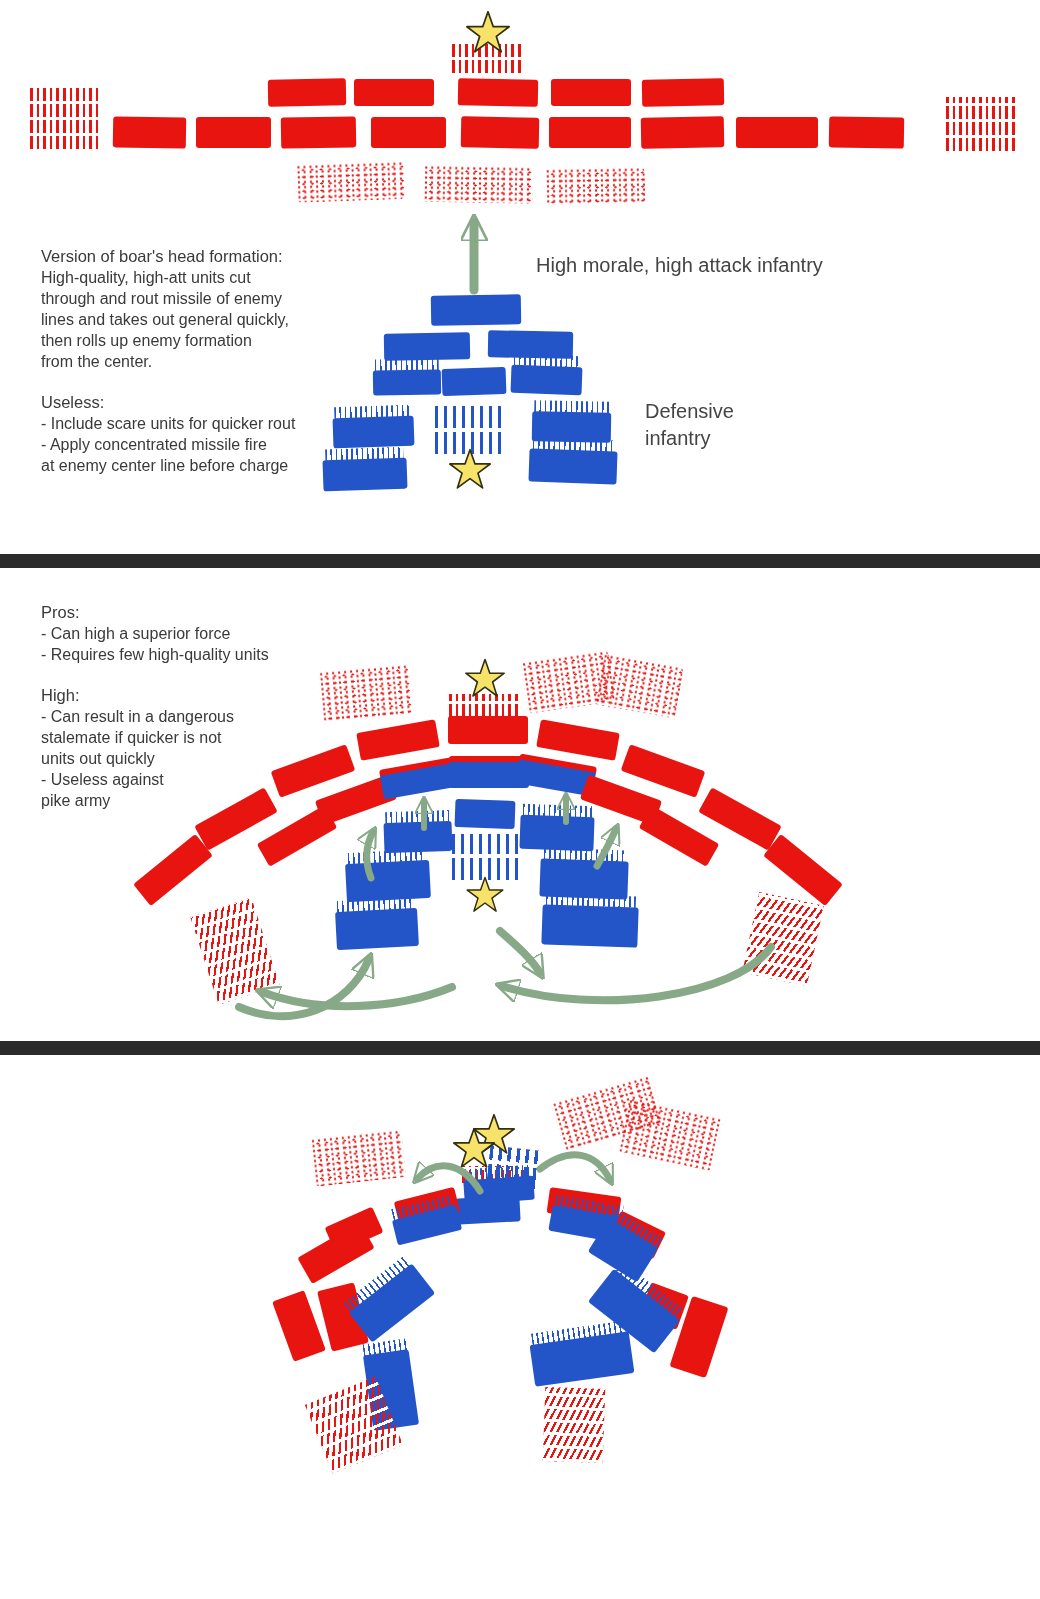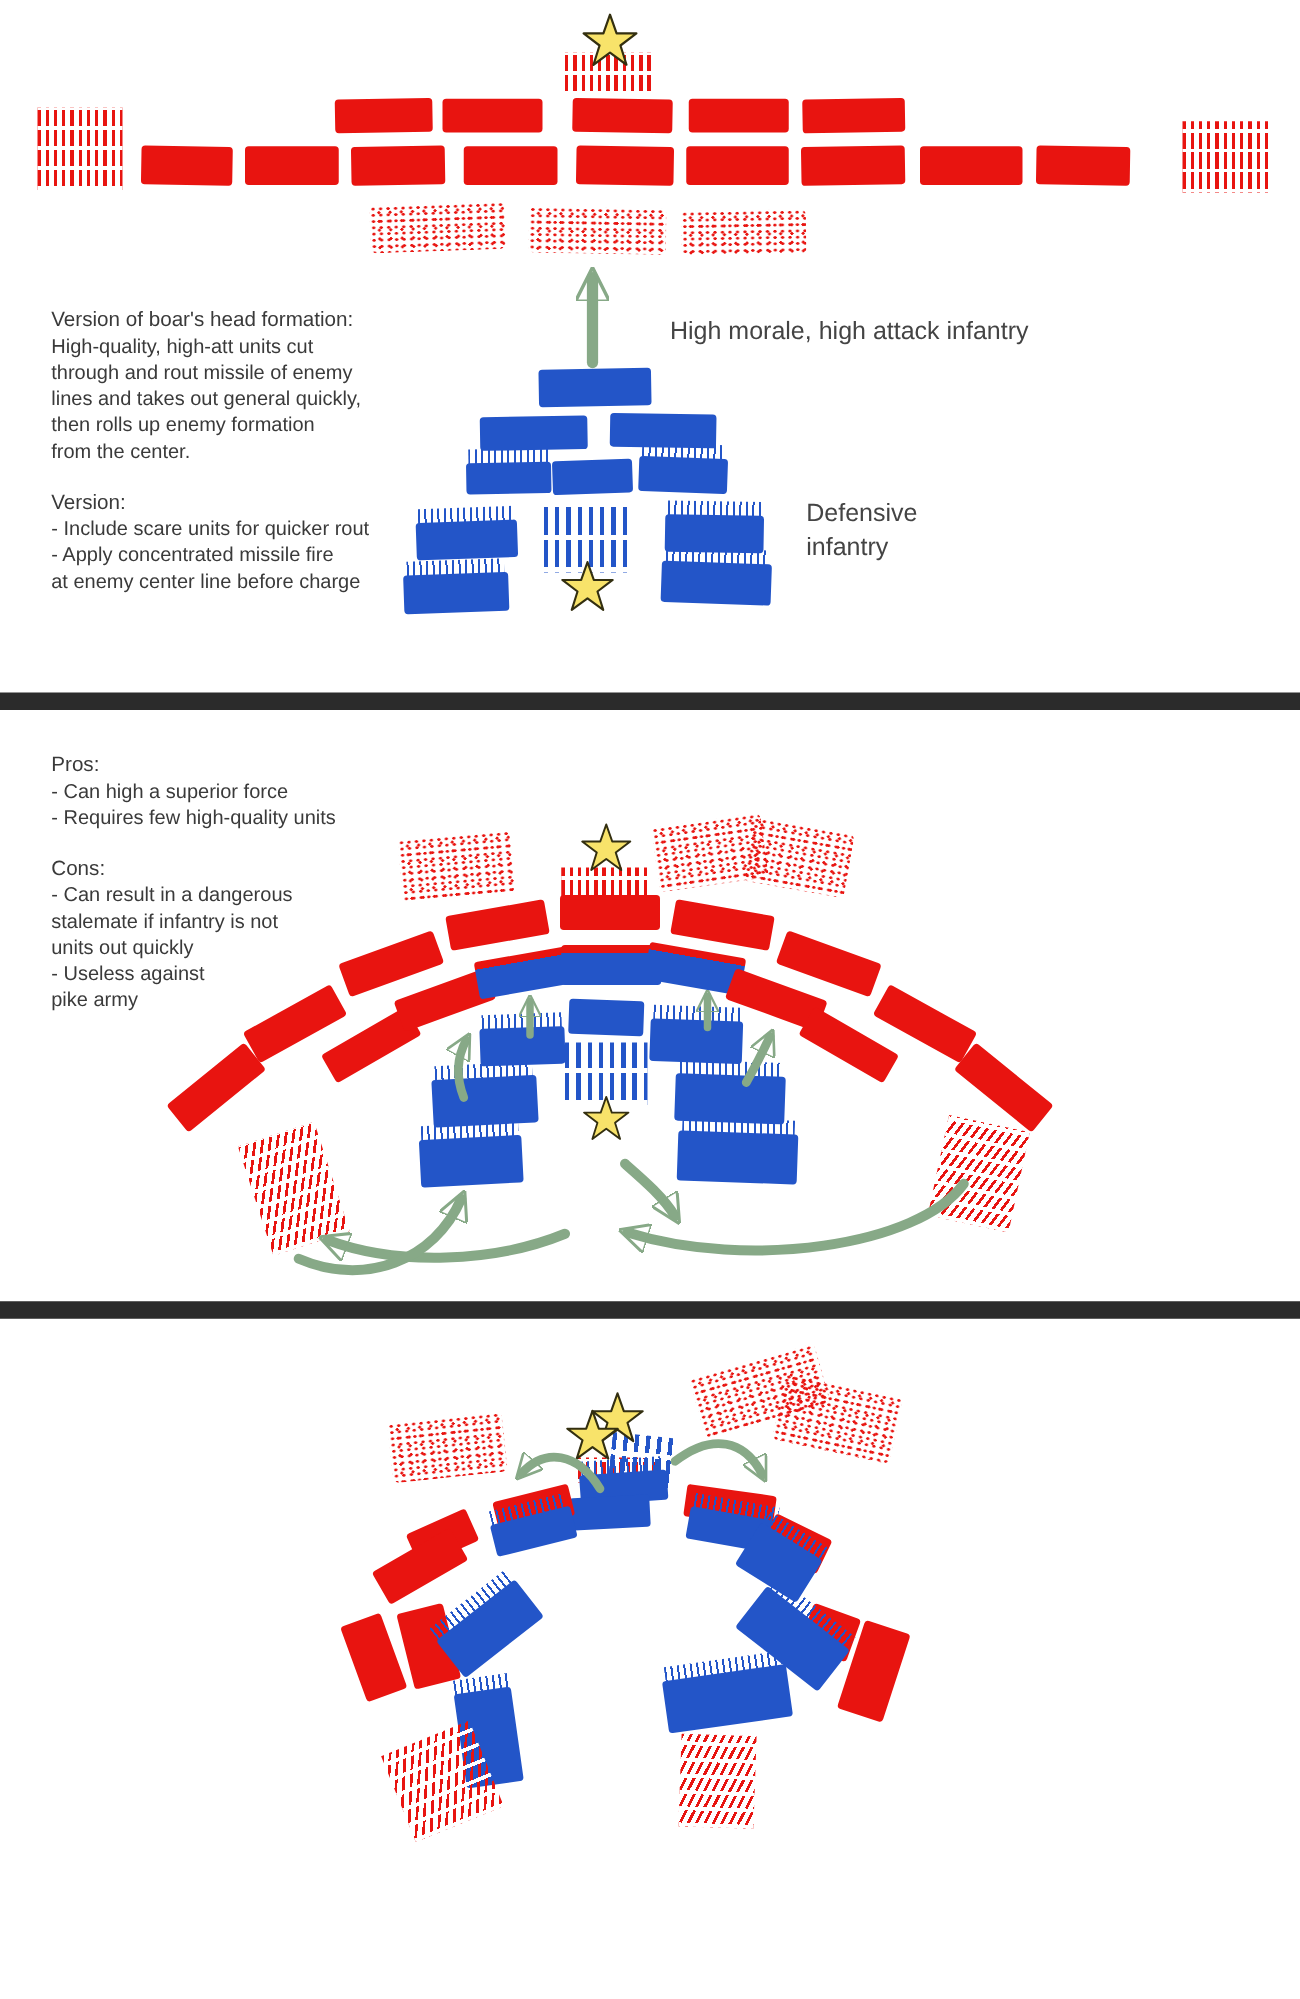--- a/index.html
+++ b/index.html
@@ -45,34 +45,34 @@
   <div class="panel-anchor" style="top:1056px;height:543px;"></div>
 
   <div class="notes" style="left:41px;top:246px;width:290px;">
     <div class="h">Version of boar's head formation:</div>
     <div>High-quality, high-att units cut</div>
     <div>through and rout missile of enemy</div>
     <div>lines and takes out general quickly,</div>
     <div>then rolls up enemy formation</div>
     <div>from the center.</div>
     <div class="gap"></div>
-    <div class="h">Version:</div>
+    <div class="h">Useless:</div>
     <div>- Include scare units for quicker rout</div>
     <div>- Apply concentrated missile fire</div>
     <div>at enemy center line before charge</div>
   </div>
 
   <div class="notes" style="left:41px;top:602px;width:270px;">
     <div class="h">Pros:</div>
     <div>- Can high a superior force</div>
     <div>- Requires few high-quality units</div>
     <div class="gap"></div>
-    <div class="h">Cons:</div>
+    <div class="h">High:</div>
     <div>- Can result in a  dangerous</div>
-    <div>stalemate if infantry is not</div>
+    <div>stalemate if quicker is not</div>
     <div>units out quickly</div>
     <div>- Useless against</div>
     <div>pike army</div>
   </div>
 
   <div class="dlabel" style="left:536px;top:252px;width:300px;">
     <div>High morale, high attack infantry</div>
   </div>
   <div class="dlabel" style="left:645px;top:398px;width:160px;">
     <div>Defensive</div>

